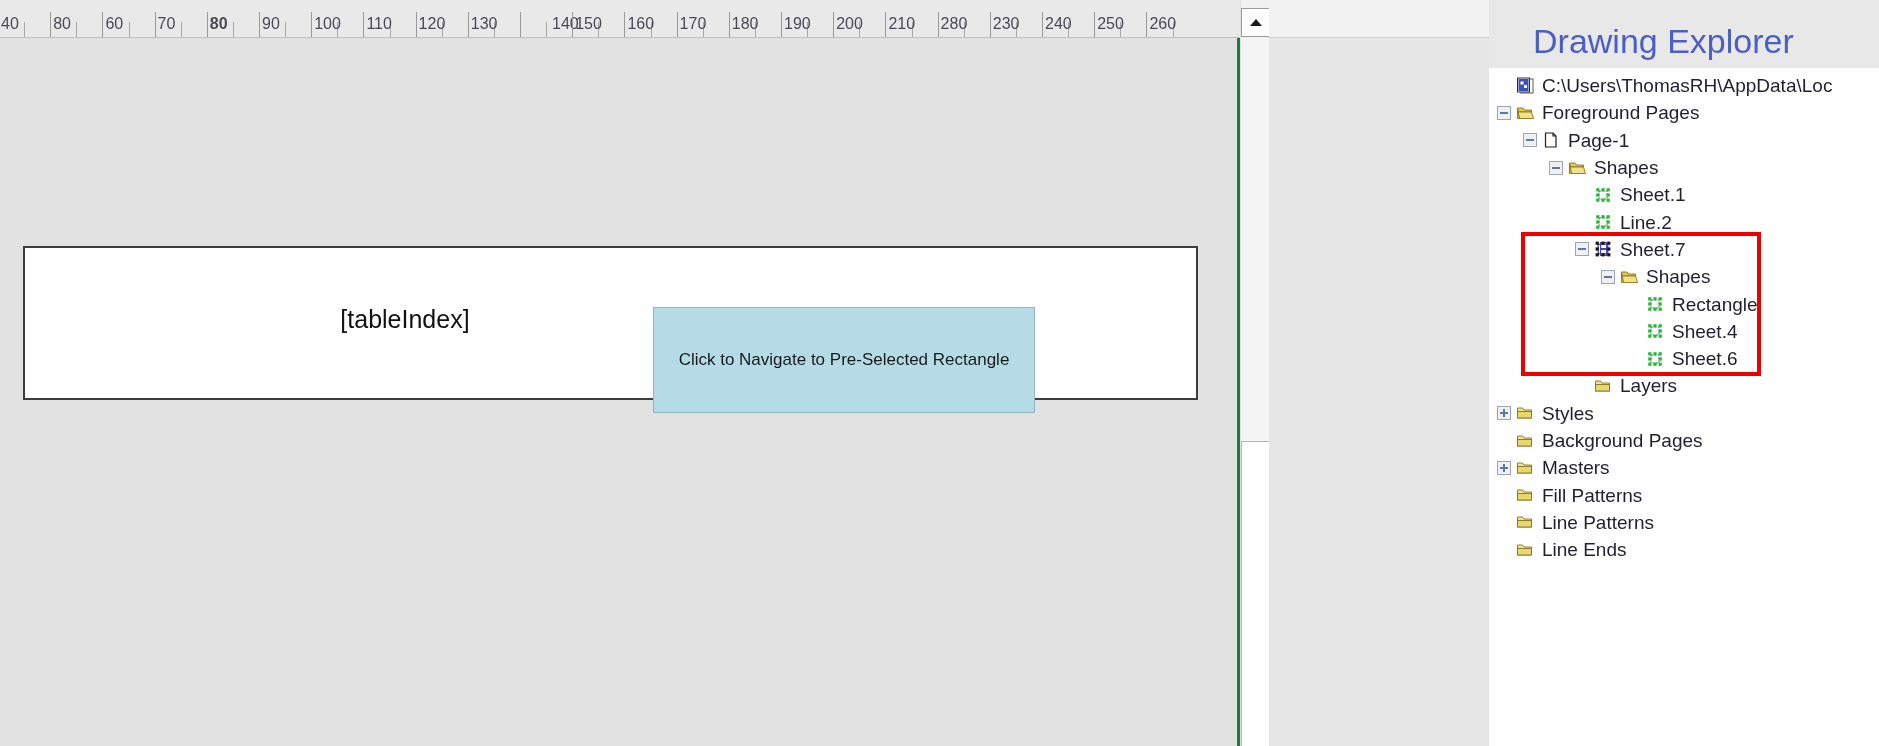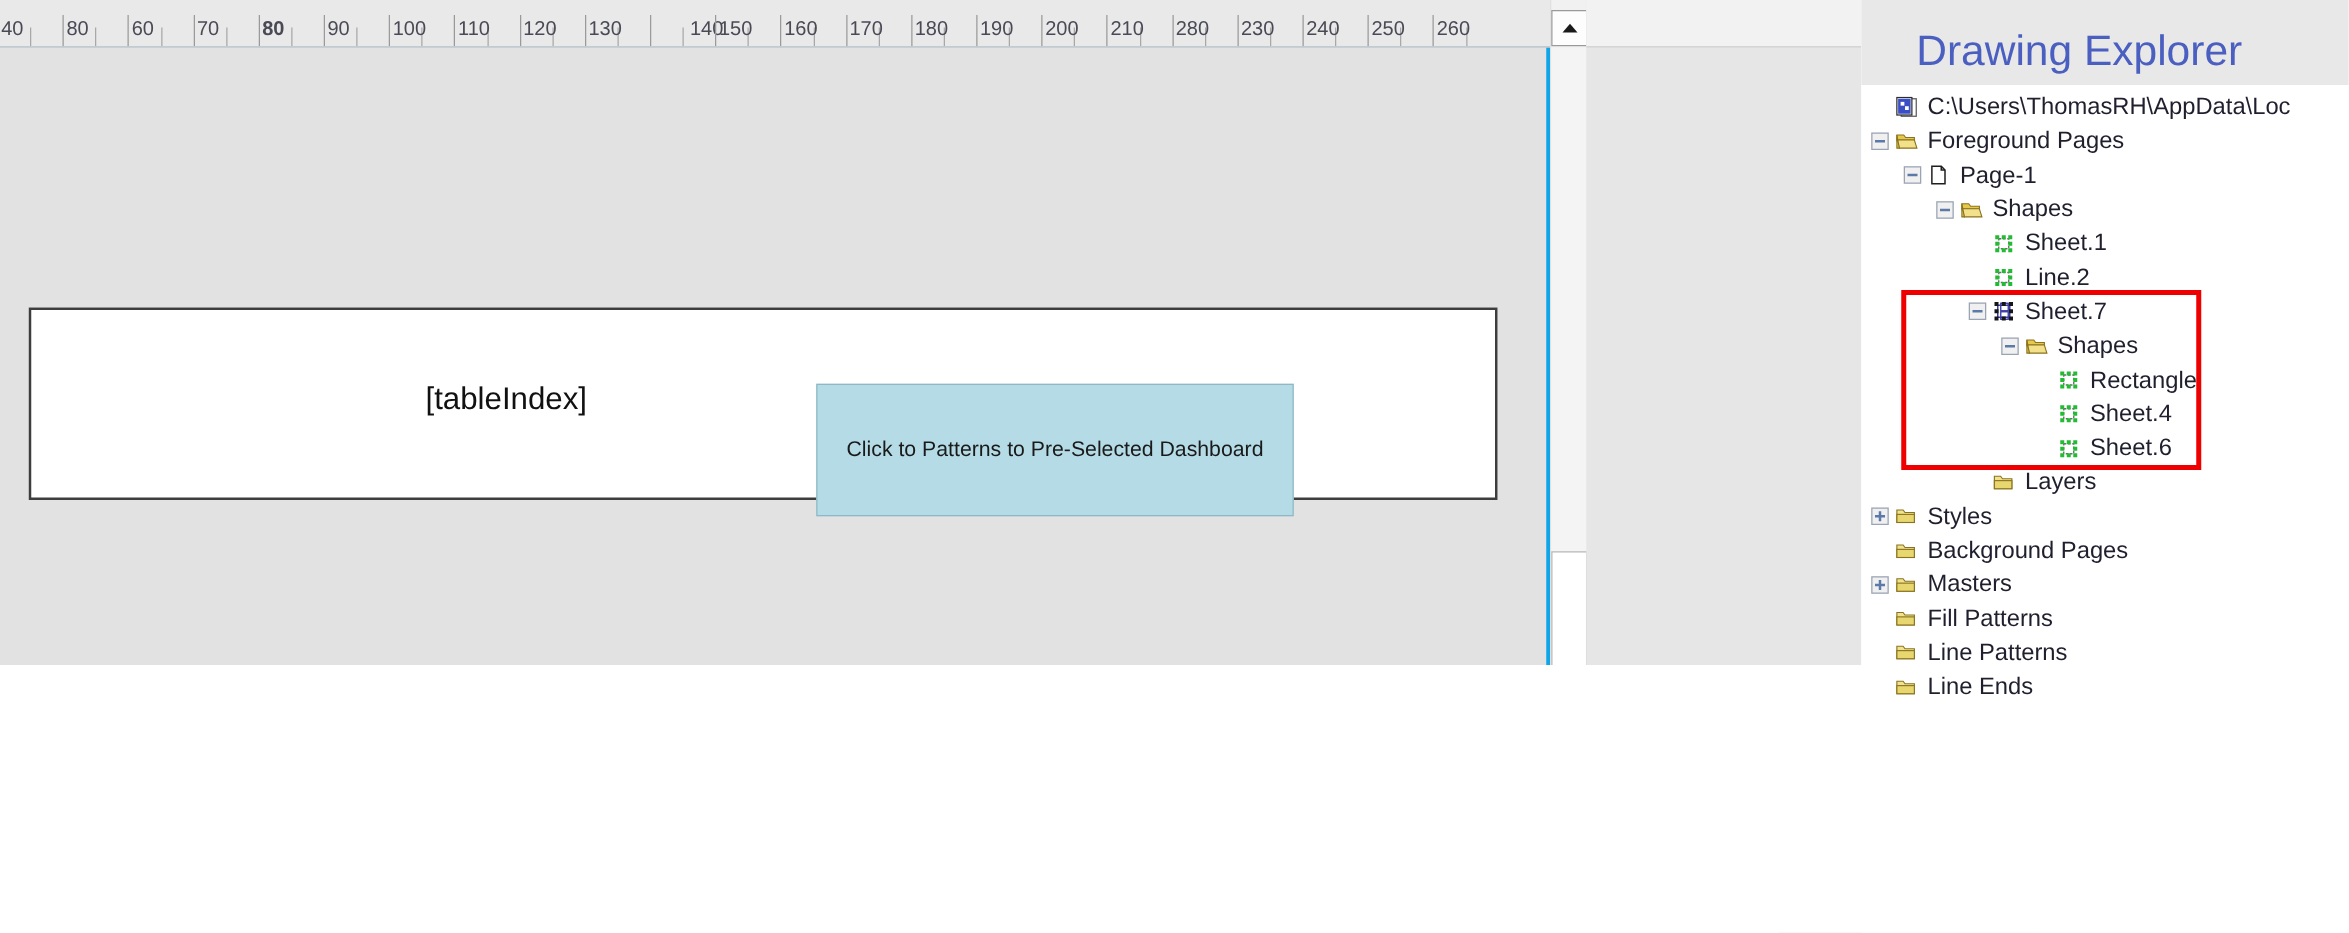--- a/index.html
+++ b/index.html
@@ -17,22 +17,22 @@
     position: relative;
     width: 1879px;
     height: 746px;
   }
 
   
   #canvas-region {
     position: absolute;
     left: 0; top: 0;
     width: 1489px;
-    height: 532px;
-    background: #0ea5e9;
+    height: 746px;
+    background: #15803d;
     overflow: hidden;
   }
 
   
   #h-ruler {
     position: absolute;
     left: 0; top: 0;
     width: 1489px;
     height: 37px;
     background: #e9e9e9;
@@ -349,21 +349,21 @@
         <div class="ruler-tick-major" style="left: 1146.4px;"></div>
         <div class="ruler-tick-minor" style="left: 1172.5px;"></div>
         <div class="ruler-label" style="left: 1149.4px;">260</div>
       </div>
 
     <div id="drawing-page">
 
       <div id="shape-group">
         <div id="shape-table-index">[tableIndex]</div>
         <div id="shape-nav-button">
-          <span>Click to Patterns to Pre-Selected Dashboard</span>
+          <span>Click to Navigate to Pre-Selected Rectangle</span>
         </div>
       </div>
 
     </div>
 
     <div id="v-scrollbar">
       <div id="v-scroll-up">
         <div class="arrow"></div>
       </div>
       <div id="v-scroll-track">

